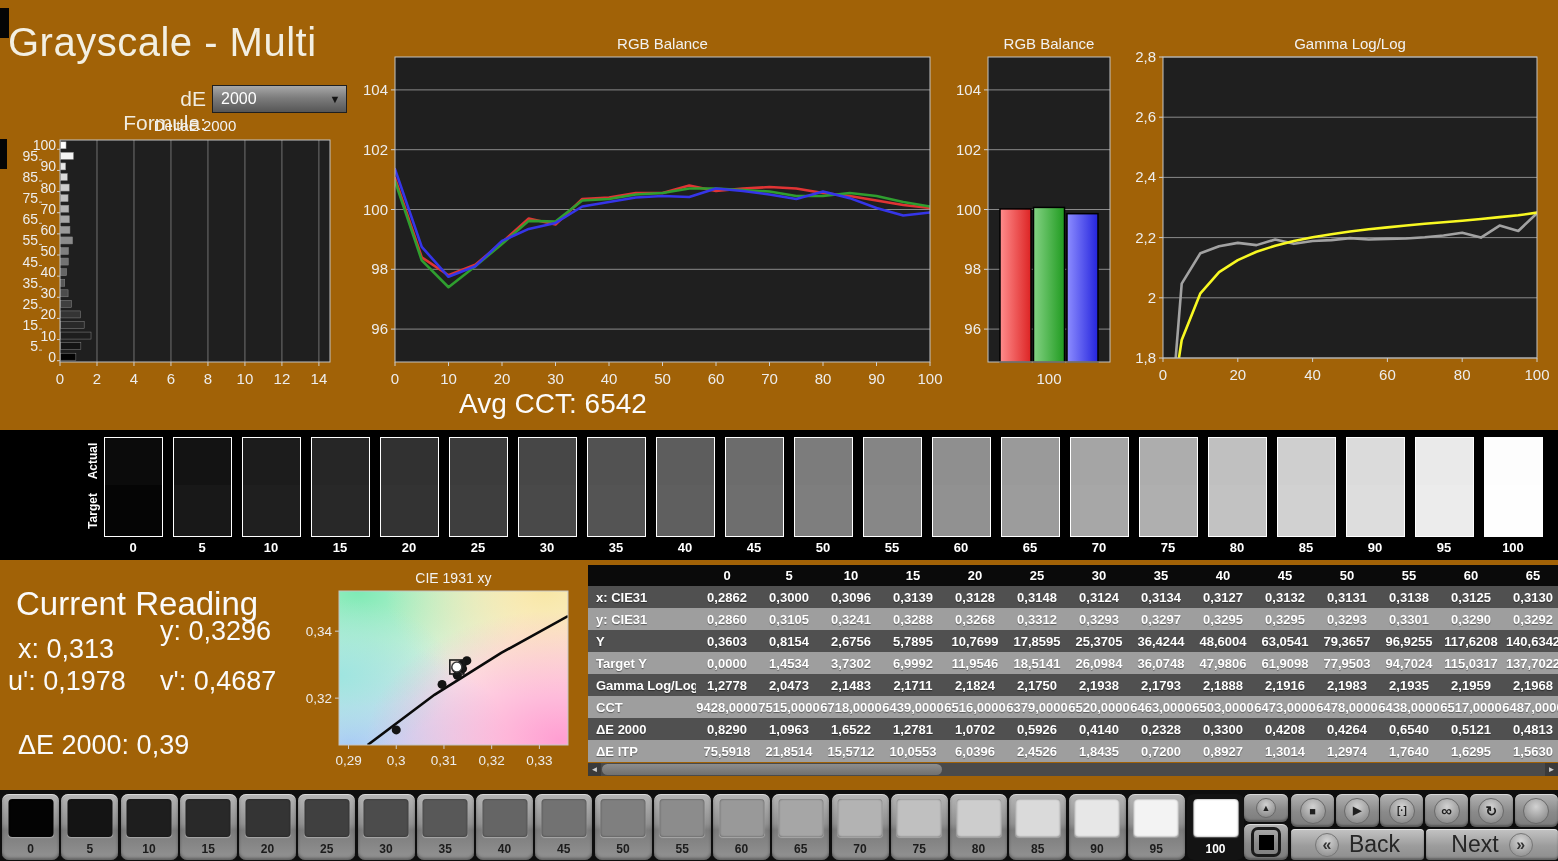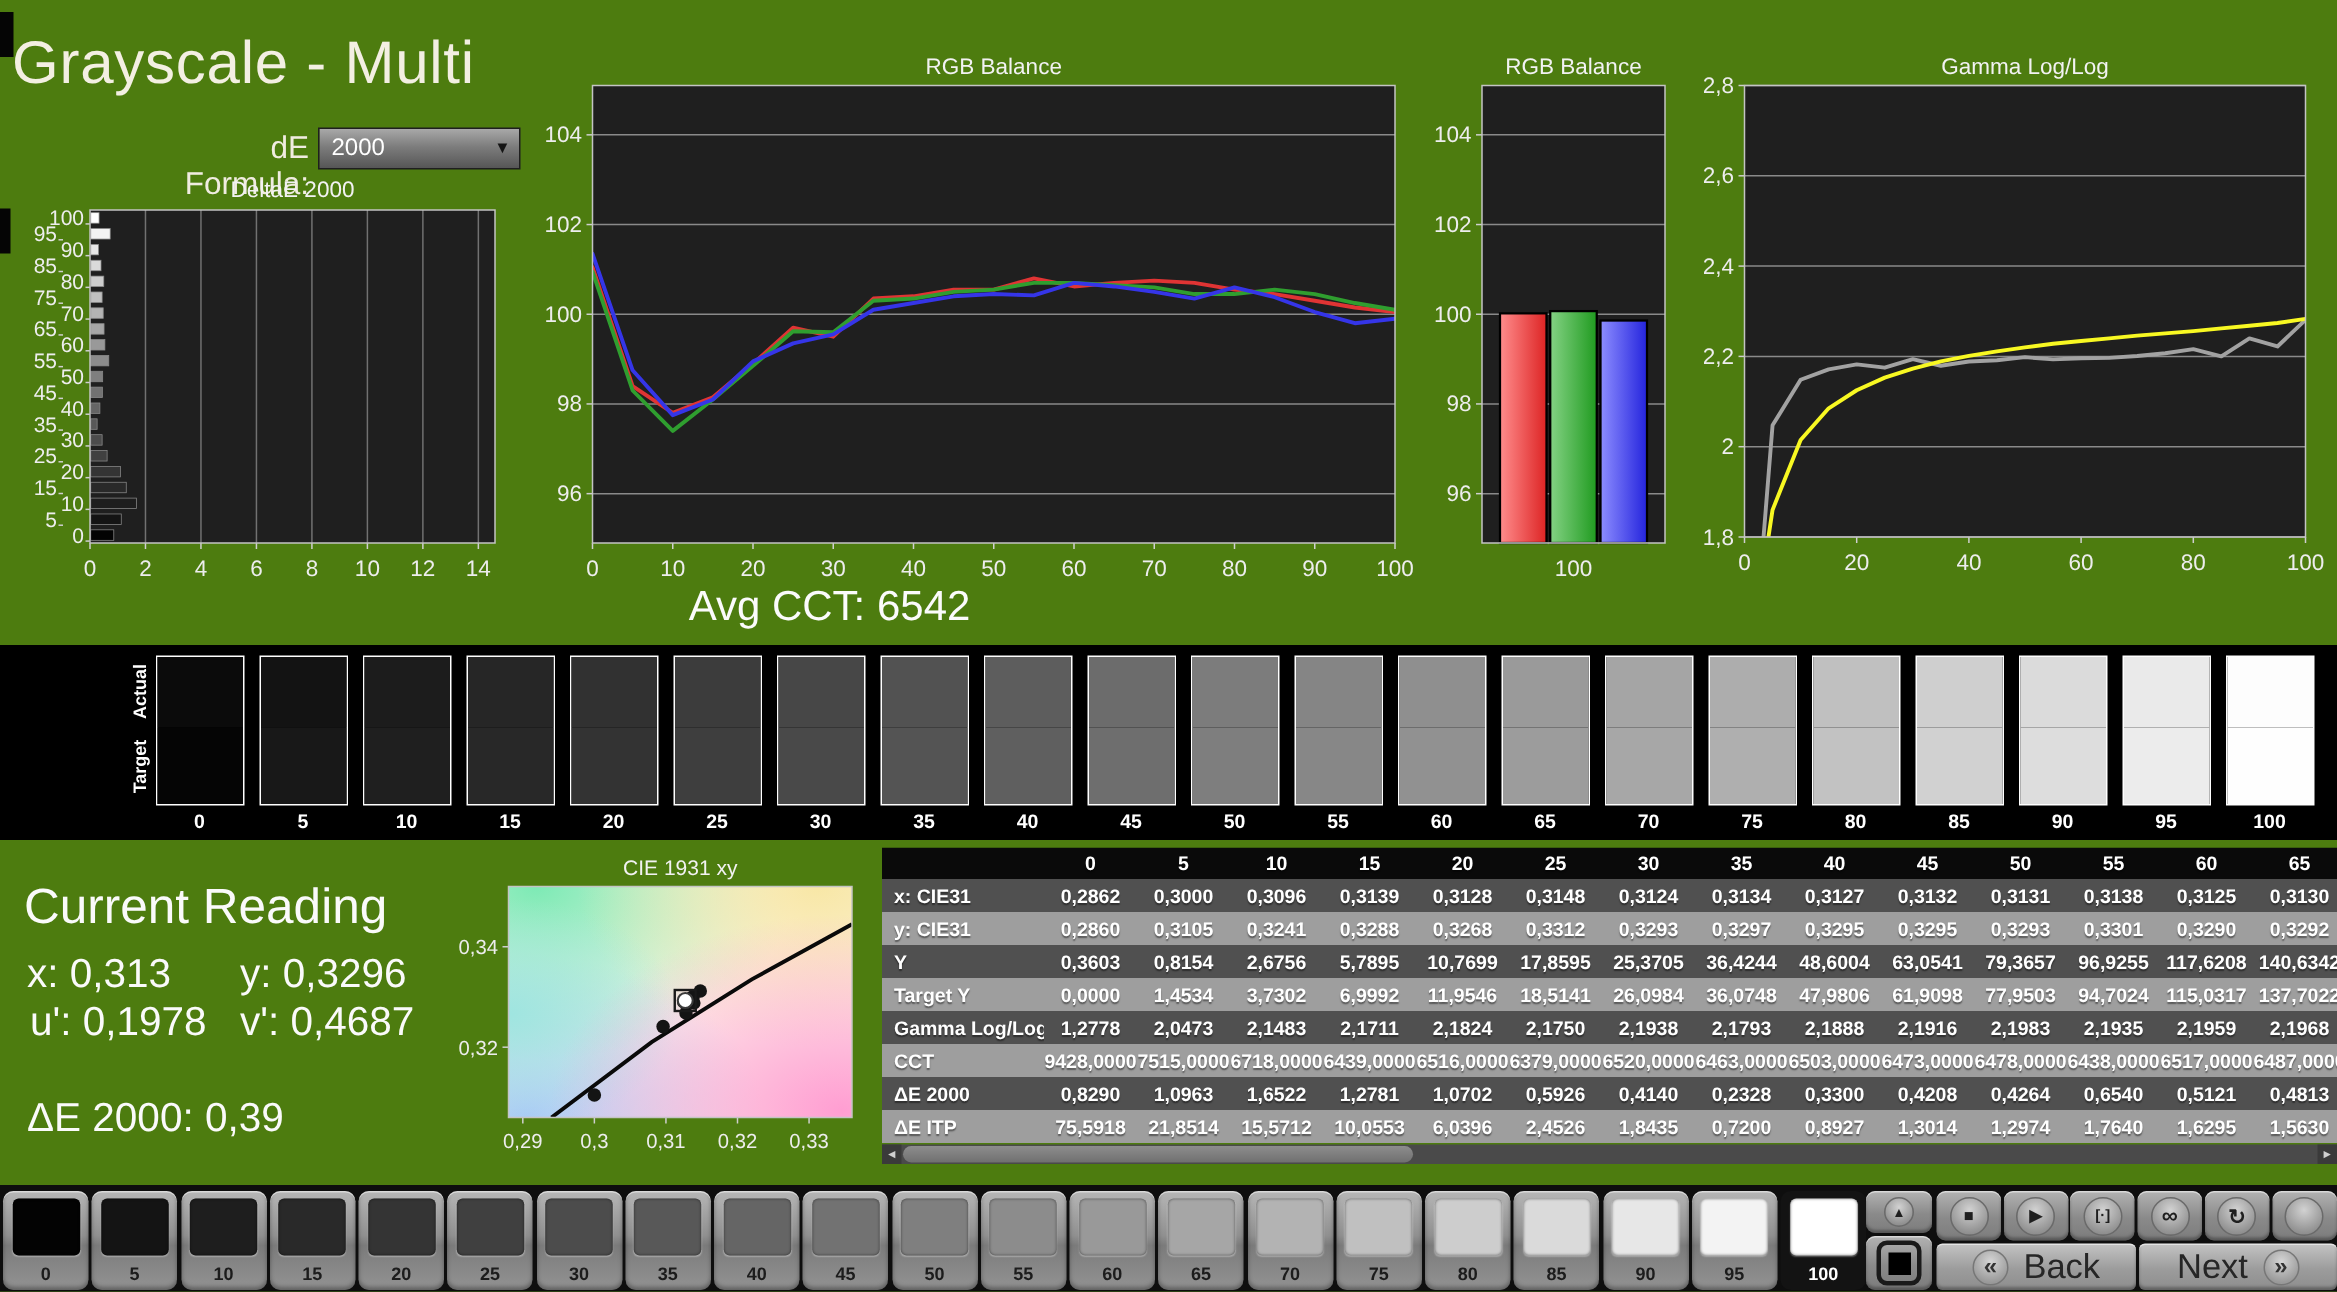--- a/index.html
+++ b/index.html
@@ -1,18 +1,18 @@
 <!DOCTYPE html>
 <html><head>
 <meta charset="utf-8">
 <style>
   * { margin:0; padding:0; box-sizing:border-box; }
   html,body { background:#202020; }
   body { font-family:"Liberation Sans", sans-serif; }
-  #screen { position:relative; width:1558px; height:861px; background:#4d7c0f; overflow:hidden; color:#f2f2f2; }
+  #screen { position:relative; width:1558px; height:861px; background:#a16207; overflow:hidden; color:#f2f2f2; }
 
   .edge-artifact { position:absolute; background:#050505; }
 
   #page-title { position:absolute; left:8px; top:20px; font-size:40px; color:#f3efe2; letter-spacing:0.5px; }
 
   #formula-label { position:absolute; left:96px; top:87px; width:110px; text-align:right; font-size:21px; color:#f0ece0; }
   #formula-dropdown { position:absolute; left:212px; top:85px; width:135px; height:28px;
     background:linear-gradient(#a8a8a8,#7d7d7d 45%,#565656); border:1px solid #1f1f1f;
     display:flex; align-items:center; cursor:default; }
   #formula-dropdown .val { flex:1; padding-left:8px; font-size:16px; color:#ffffff; }
@@ -428,22 +428,22 @@
         <div class="swatch" style="left: 1483.5px;">
           <div class="half-actual" style="background: rgb(253, 253, 253);"></div>
           <div class="half-target" style="background: rgb(254, 254, 254);"></div>
         </div>
         <div class="swatch-label" style="left: 1483.5px;">100</div>
       </div>
   </div>
 
   <div id="current-reading-title">Current Reading</div>
   <div class="cr-line" style="left:18px;top:634px;">x: 0,313</div>
-  <div class="cr-line" style="left:160px;top:634px;">y: 0,3296</div>
-  <div class="cr-line" style="left:20px;top:666px;">u': 0,1978</div>
+  <div class="cr-line" style="left:160px;top:616px;">y: 0,3296</div>
+  <div class="cr-line" style="left:8px;top:666px;">u': 0,1978</div>
   <div class="cr-line" style="left:160px;top:666px;">v': 0,4687</div>
   <div class="cr-line" style="left:18px;top:730px;">ΔE 2000: 0,39</div>
 
   <svg id="cie-svg" class="chart-svg" style="left:300px;top:568px;" width="288" height="212">
       <text x="153.5" y="15" font-size="14" text-anchor="middle" fill="#f2f2f2">CIE 1931 xy</text>
       <defs>
         <radialGradient id="g-blue" cx="5%" cy="100%" r="70%">
           <stop offset="0%" stop-color="#aac9f7" stop-opacity="1"></stop>
           <stop offset="100%" stop-color="#aac9f7" stop-opacity="0"></stop>
         </radialGradient>

